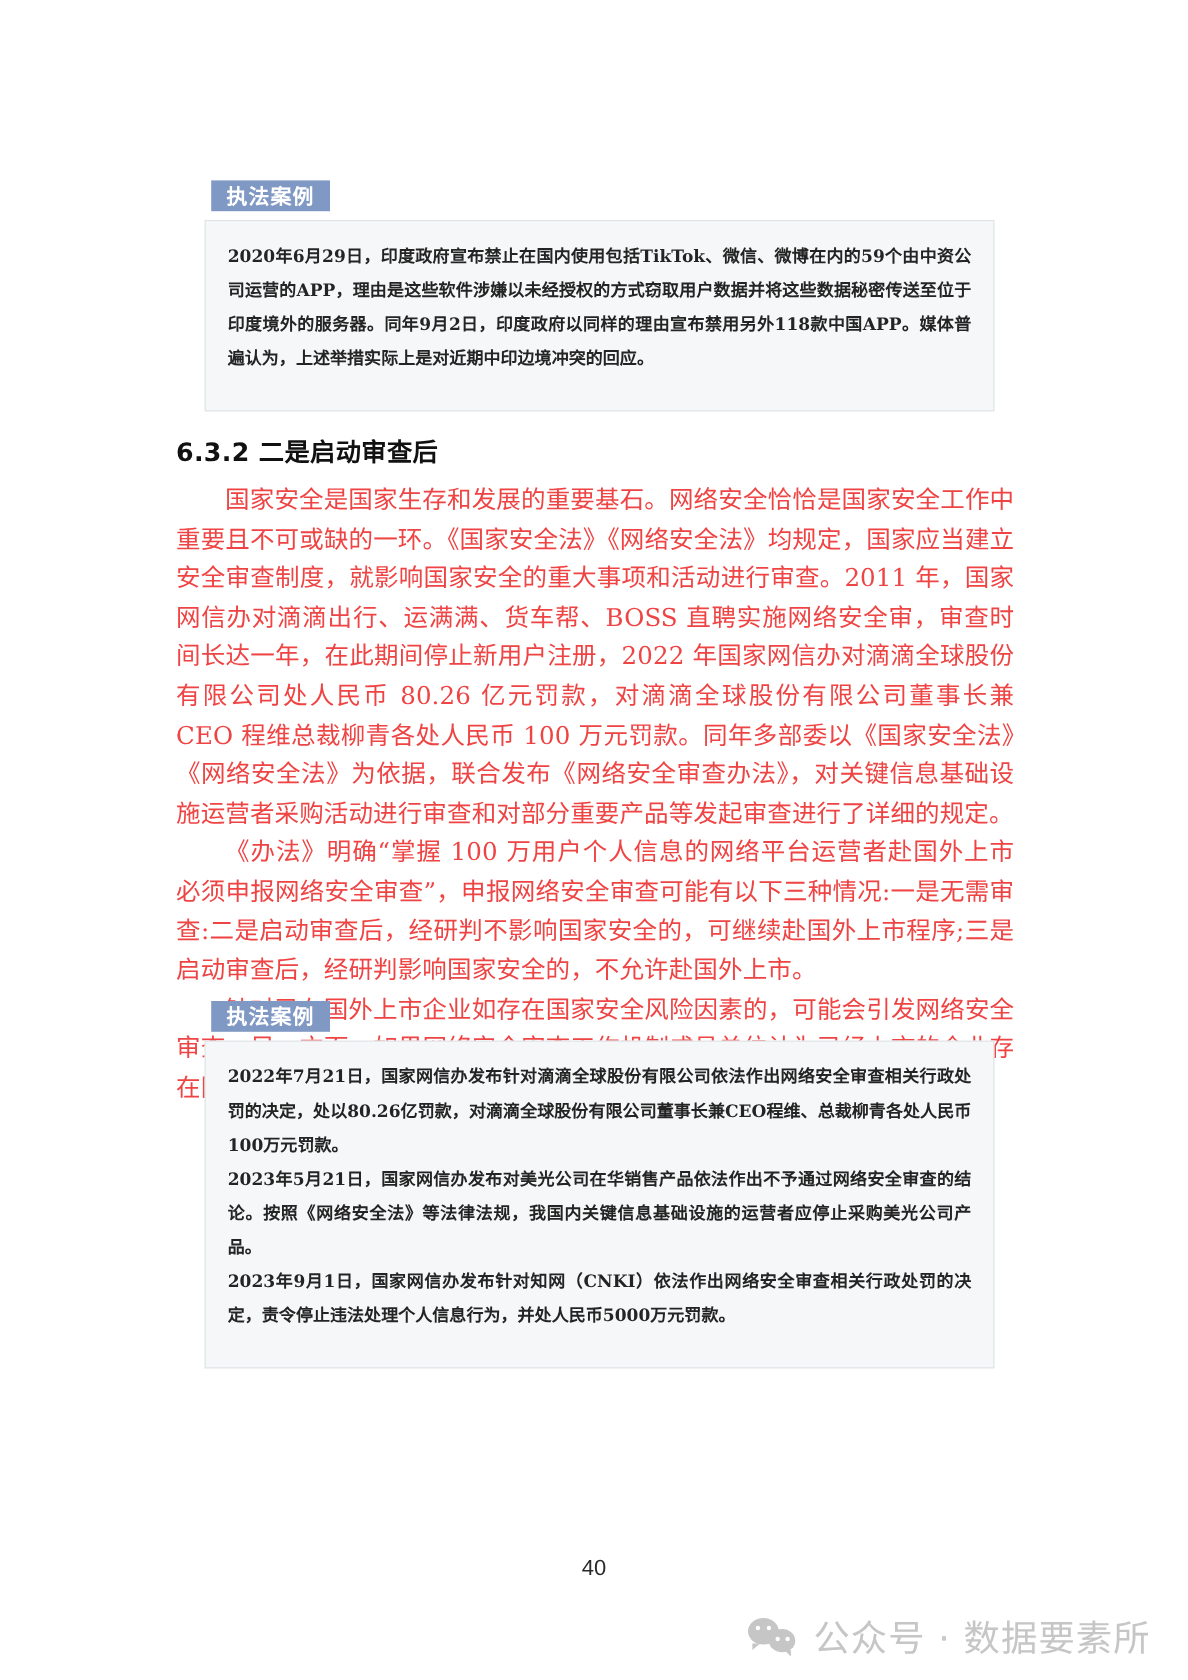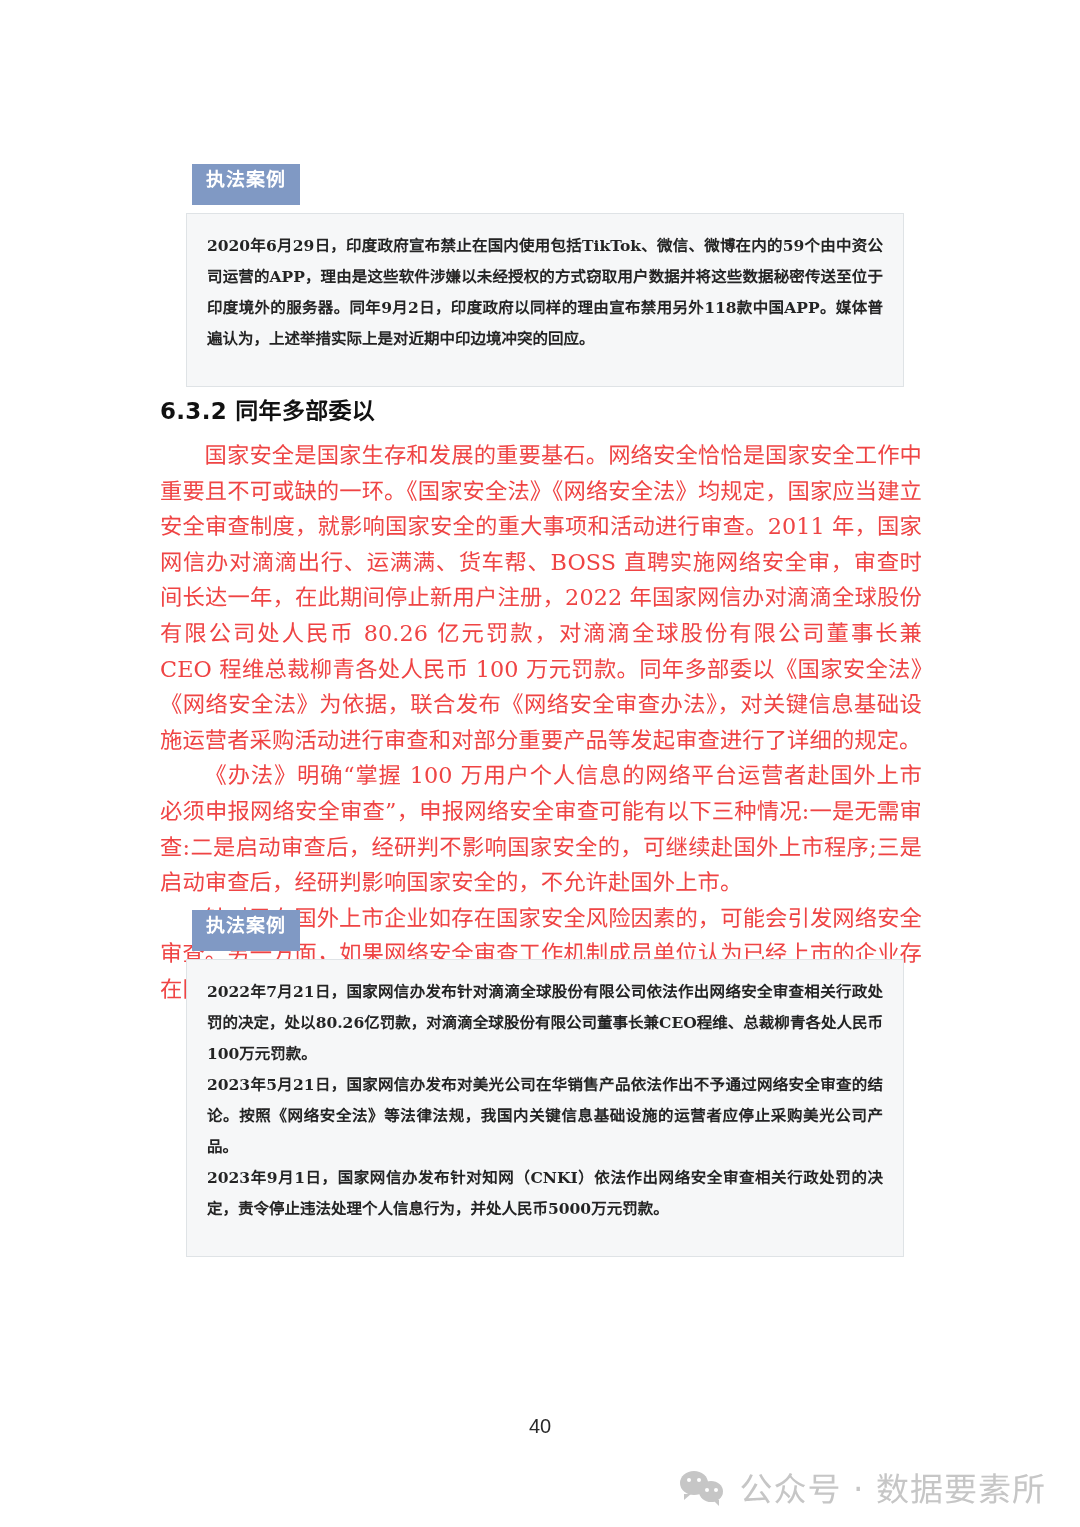--- a/index.html
+++ b/index.html
@@ -30,21 +30,21 @@
     width: 718px;
   }
   .case-badge {
     display: inline-block;
     background: #8099c4;
     color: #ffffff;
     font-family: "DejaVu Sans", "Liberation Sans", sans-serif;
     font-weight: bold;
     font-size: 19px;
     letter-spacing: 1px;
-    padding: 5px 14px 14px 14px;
+    padding: 5px 14px 1px 14px;
     line-height: 1.15;
     margin-left: 6px;
   }
   .case-box {
     margin-top: 8px;
     border: 1px solid #dfe3e6;
     background: #f6f7f8;
     padding: 16px 20px 32px 20px;
     box-sizing: border-box;
   }
@@ -173,21 +173,21 @@
 
 <div class="page">
 
   <div class="case-block" id="case-block-1">
     <div class="case-badge">执法案例</div>
     <div class="case-box">
       <p class="case-line">2020年6月29日，印度政府宣布禁止在国内使用包括TikTok、微信、微博在内的59个由中资公司运营的APP，理由是这些软件涉嫌以未经授权的方式窃取用户数据并将这些数据秘密传送至位于印度境外的服务器。同年9月2日，印度政府以同样的理由宣布禁用另外118款中国APP。媒体普遍认为，上述举措实际上是对近期中印边境冲突的回应。</p>
     </div>
   </div>
 
-  <div class="section-heading">6.3.2 同年多部委以</div>
+  <div class="section-heading">6.3.2 二是启动审查后</div>
 
   <div class="body-text">
     <p class="body-para">国家安全是国家生存和发展的重要基石。网络安全恰恰是国家安全工作中重要且不可或缺的一环。《国家安全法》《网络安全法》均规定，国家应当建立安全审查制度，就影响国家安全的重大事项和活动进行审查。2011 年，国家网信办对滴滴出行、运满满、货车帮、BOSS 直聘实施网络安全审，审查时间长达一年，在此期间停止新用户注册，2022 年国家网信办对滴滴全球股份有限公司处人民币 80.26 亿元罚款，对滴滴全球股份有限公司董事长兼 CEO 程维总裁柳青各处人民币 100 万元罚款。同年多部委以《国家安全法》《网络安全法》为依据，联合发布《网络安全审查办法》，对关键信息基础设施运营者采购活动进行审查和对部分重要产品等发起审查进行了详细的规定。</p>
     <p class="body-para">《办法》明确“掌握 100 万用户个人信息的网络平台运营者赴国外上市必须申报网络安全审查”，申报网络安全审查可能有以下三种情况:一是无需审查:二是启动审查后，经研判不影响国家安全的，可继续赴国外上市程序;三是启动审查后，经研判影响国家安全的，不允许赴国外上市。</p>
     <p class="body-para">针对已在国外上市企业如存在国家安全风险因素的，可能会引发网络安全审查。另一方面，如果网络安全审查工作机制成员单位认为已经上市的企业存在国家安全风险因素的，可以根据第十六条规定依职权提请网络安全审查。</p>
   </div>
 
   <div class="case-block" id="case-block-2">
     <div class="case-badge">执法案例</div>
     <div class="case-box">

